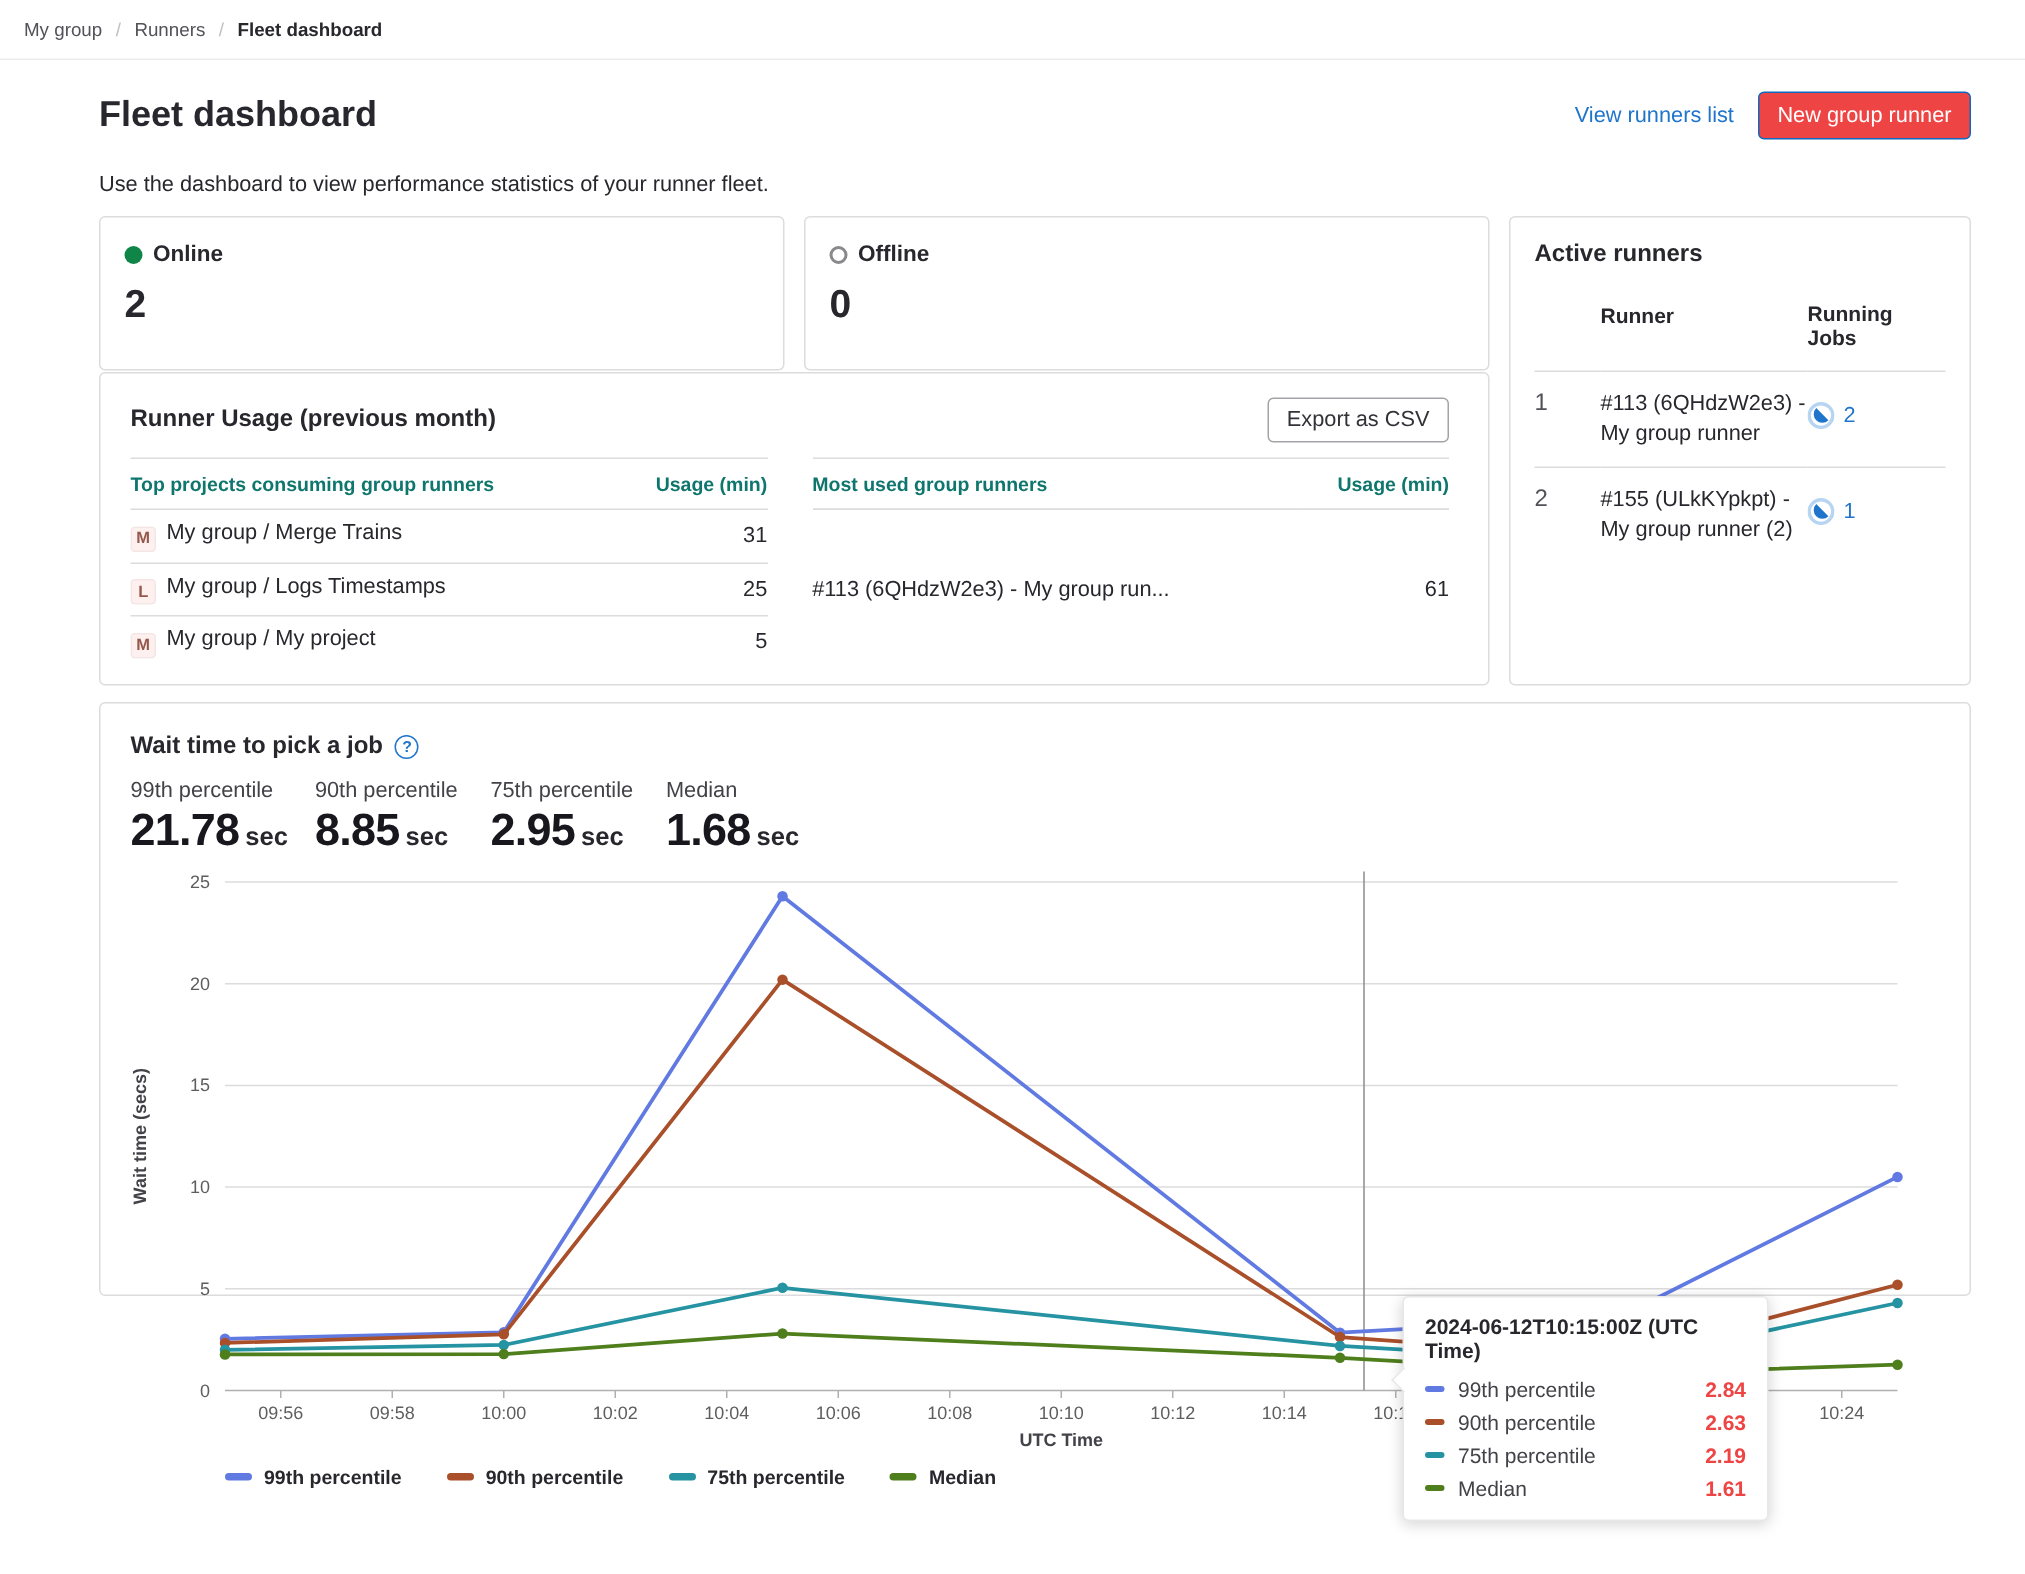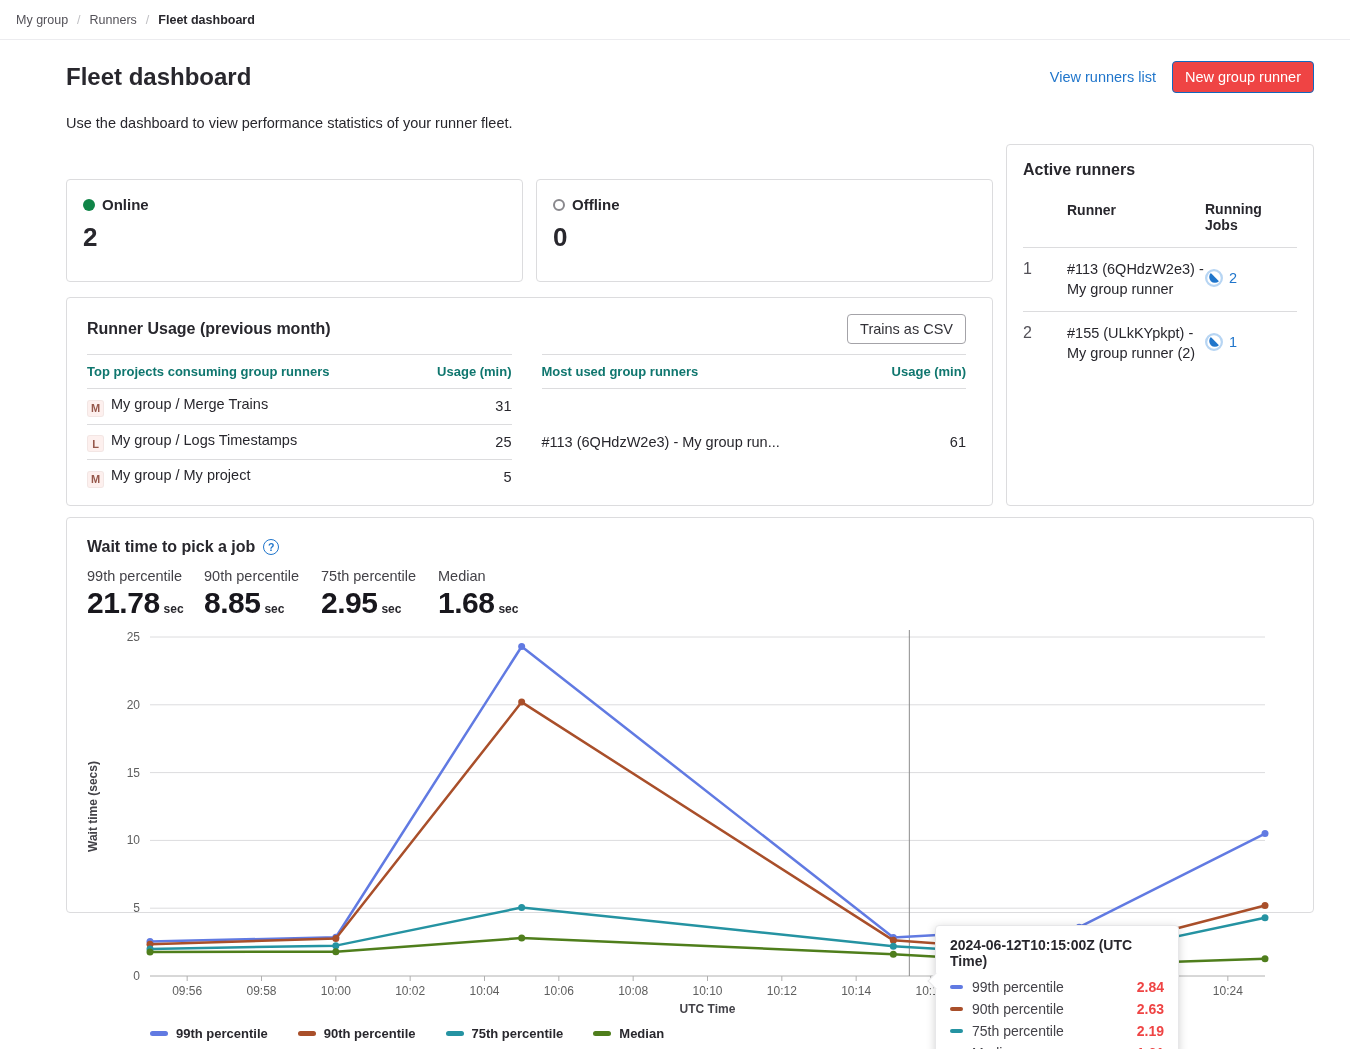--- a/index.html
+++ b/index.html
@@ -23,29 +23,29 @@
   .link-blue { color:#1f75cb; font-size:14.5px; cursor:pointer; }
   .btn-primary { background:#ef4444; border:1px solid #1068bf; color:#fff; font-size:14.5px;
     font-weight:400; padding:7px 12px; border-radius:4px; cursor:pointer;
     font-family:inherit; }
   .page-desc { margin-top:22px; font-size:14.5px; color:#28272d; }
 
   
   .dash-grid { display:grid; grid-template-columns:1fr 308px; column-gap:13px; margin-top:13px; }
   .panel { border:1px solid #dcdcde; border-radius:4px; background:#fff; }
 
-  .status-row { display:grid; grid-template-columns:1fr 1fr; gap:13px;margin-top:35px; }
+  .status-row { display:grid; grid-template-columns:1fr 1fr; gap:13px; }
   .status-card { height:103px; padding:16px; }
   .status-label { display:flex; align-items:center; gap:7px; font-size:15px; font-weight:700; }
   .dot-online { width:12px; height:12px; border-radius:50%; background:#108548; display:inline-block; }
   .dot-offline { width:12px; height:12px; border-radius:50%; border:2px solid #89888d; display:inline-block; }
   .status-count { font-size:26px; font-weight:700; margin-top:9px; }
 
   
-  .usage-panel { margin-top:15px; height:209px; padding:16px 26px 16px 20px; }
+  .usage-panel { margin-top:1px; height:209px; padding:16px 26px 16px 20px; }
   .usage-head { display:flex; align-items:center; justify-content:space-between; }
   .panel-title { font-size:16px; font-weight:700; }
   .btn-default { background:#fff; border:1px solid #a4a3a8; color:#333238; font-size:14.5px;
     padding:6px 12px; border-radius:4px; cursor:pointer; font-family:inherit; }
   .usage-tables { display:flex; gap:30px; margin-top:10px; }
   .usage-table { flex:1; border-collapse:collapse; font-size:14.5px; }
   .usage-table th { font-size:13px; font-weight:700; color:#0f766e; text-align:left;
     padding:9px 0; border-top:1px solid #dcdcde; border-bottom:1px solid #dcdcde; }
   .usage-table td { padding:7px 0; border-bottom:1px solid #dcdcde; color:#28272d; }
   .usage-table tr:last-child td { border-bottom:none; }
@@ -72,32 +72,32 @@
   
   .chart-panel { margin-top:11px; padding:20px 20px 14px 20px; position:relative; height:396px; }
   .chart-title-row { display:flex; align-items:center; gap:8px; }
   .help-icon { width:16px; height:16px; border-radius:50%; border:1.6px solid #1f75cb;
     color:#1f75cb; font-size:10.5px; font-weight:700; display:inline-flex;
     align-items:center; justify-content:center; cursor:pointer; }
   .stats-row { display:flex; gap:18px; margin-top:12px; }
   .stat { min-width:99px; }
   .stat-label { font-size:14.5px; color:#434248; }
   .stat-value { font-size:30px; font-weight:700; color:#18171d; letter-spacing:-0.5px; margin-top:2px; }
-  .stat-unit { font-size:12px; font-weight:700; color:#28272d; letter-spacing:0; margin-left:4px; }
+  .stat-unit { font-size:17px; font-weight:700; color:#28272d; letter-spacing:0; margin-left:4px; }
 
   .chart-area { position:relative; margin-top:4px; }
   .chart-svg { display:block; }
 
   .chart-legend { display:flex; gap:30px; margin-left:63px; margin-top:2px; }
   .legend-item { display:flex; align-items:center; gap:8px; cursor:pointer; }
   .legend-marker { width:18px; height:4.5px; border-radius:2.5px; display:inline-block; }
   .legend-label { font-size:13px; font-weight:700; color:#28272d; }
 
   
-  .chart-tooltip { position:absolute; left:848px; top:301px; width:244px; background:#fff;
+  .chart-tooltip { position:absolute; left:848px; top:289px; width:244px; background:#fff;
     border:1px solid #e7e7e9; border-radius:4px; padding:11px 14px 10px 14px;
     box-shadow:0 2px 10px rgba(0,0,0,0.18); z-index:5; }
   .chart-tooltip::before { content:""; position:absolute; left:-6px; top:49px; width:11px; height:11px;
     background:#fff; transform:rotate(45deg); border-left:1px solid #e7e7e9; border-bottom:1px solid #e7e7e9; }
   .tooltip-title { font-size:14px; font-weight:700; color:#28272d; margin-bottom:7px; }
   .tooltip-row { display:flex; align-items:center; height:22px; font-size:14px; }
   .tooltip-marker { width:13px; height:4px; border-radius:2px; margin-right:9px; flex:none; }
   .tooltip-name { color:#434248; }
   .tooltip-value { margin-left:auto; font-weight:700; color:#ef4444; }
 </style>
@@ -139,21 +139,21 @@
             <span class="dot-offline"></span>
             <span>Offline</span>
           </div>
           <div class="status-count">0</div>
         </div>
       </div>
 
       <div class="panel usage-panel">
         <div class="usage-head">
           <div class="panel-title">Runner Usage (previous month)</div>
-          <button class="btn-default">Trains as CSV</button>
+          <button class="btn-default">Export as CSV</button>
         </div>
         <div class="usage-tables">
           <table class="usage-table">
             <thead>
               <tr>
                 <th>Top projects consuming group runners</th>
                 <th class="num">Usage (min)</th>
               </tr>
             </thead>
             <tbody>

